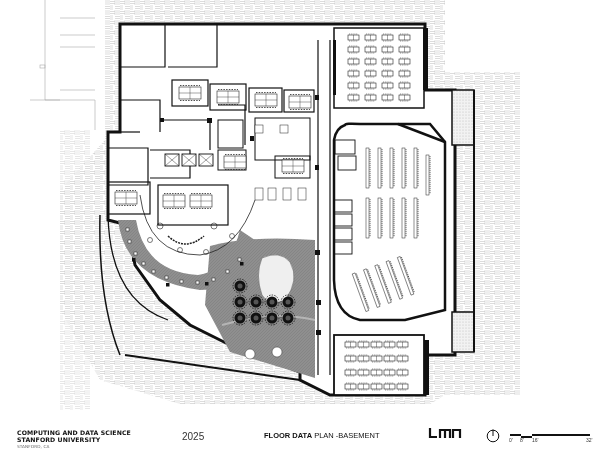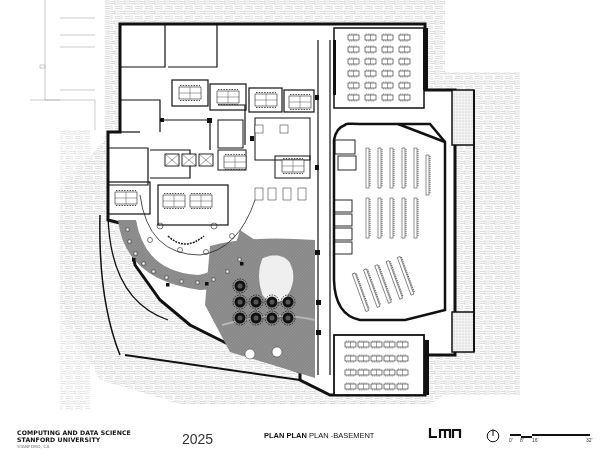--- a/index.html
+++ b/index.html
@@ -1,21 +1,21 @@
 <!DOCTYPE html>
 <html><head>
 <meta charset="utf-8">
 <style>
   html,body{margin:0;padding:0;background:#fff;}
   body{width:600px;height:463px;position:relative;overflow:hidden;font-family:"Liberation Sans",sans-serif;}
   #plan{position:absolute;left:0;top:0;width:600px;height:412px;}
   .titleblock{position:absolute;left:0;top:412px;width:600px;height:51px;}
   .proj{position:absolute;left:17px;top:430px;font-family:"DejaVu Sans",sans-serif;font-weight:bold;font-size:6.2px;line-height:6.6px;color:#111;letter-spacing:0.1px;}
   .proj .loc{font-weight:normal;font-size:4.2px;color:#666;margin-top:1px;}
-  .year{position:absolute;left:182px;top:431px;font-size:14px;color:#333;}
+  .year{position:absolute;left:182px;top:431px;font-size:10px;color:#333;}
   .sheet{position:absolute;left:264px;top:431px;font-size:7.5px;color:#111;}
   .sheet b{font-weight:bold;}
   .logo{position:absolute;left:428px;top:427px;font-family:"DejaVu Sans",sans-serif;font-weight:bold;font-size:12px;color:#111;letter-spacing:0.5px;}
   .north{position:absolute;left:486px;top:429px;}
   .scale{position:absolute;left:508px;top:428px;width:90px;height:20px;}
   .scale .lbl{position:absolute;top:9px;font-size:5px;color:#333;}
 </style>
 </head>
 <body>
 
@@ -289,21 +289,21 @@
 <div class="titleblock"></div>
 
 <div class="proj">
   <div>COMPUTING AND DATA SCIENCE</div>
   <div>STANFORD UNIVERSITY</div>
   <div class="loc">STANFORD, CA</div>
 </div>
 
 <div class="year">2025</div>
 
-<div class="sheet"><b>PLAN PLAN</b><span> PLAN -BASEMENT</span></div>
+<div class="sheet"><b>FLOOR DATA</b><span> PLAN -BASEMENT</span></div>
 
 <div class="logo">
   <svg width="34" height="12" viewBox="0 0 34 12">
     <path d="M2 1 V10 H9" fill="none" stroke="#111" stroke-width="2.2"></path>
     <path d="M12 11 V3 H22 V11 M17 3 V11" fill="none" stroke="#111" stroke-width="2.2"></path>
     <path d="M25 11 V3 H32 V11" fill="none" stroke="#111" stroke-width="2.2"></path>
   </svg>
 </div>
 
 <svg class="north" width="14" height="14" viewBox="0 0 14 14">

